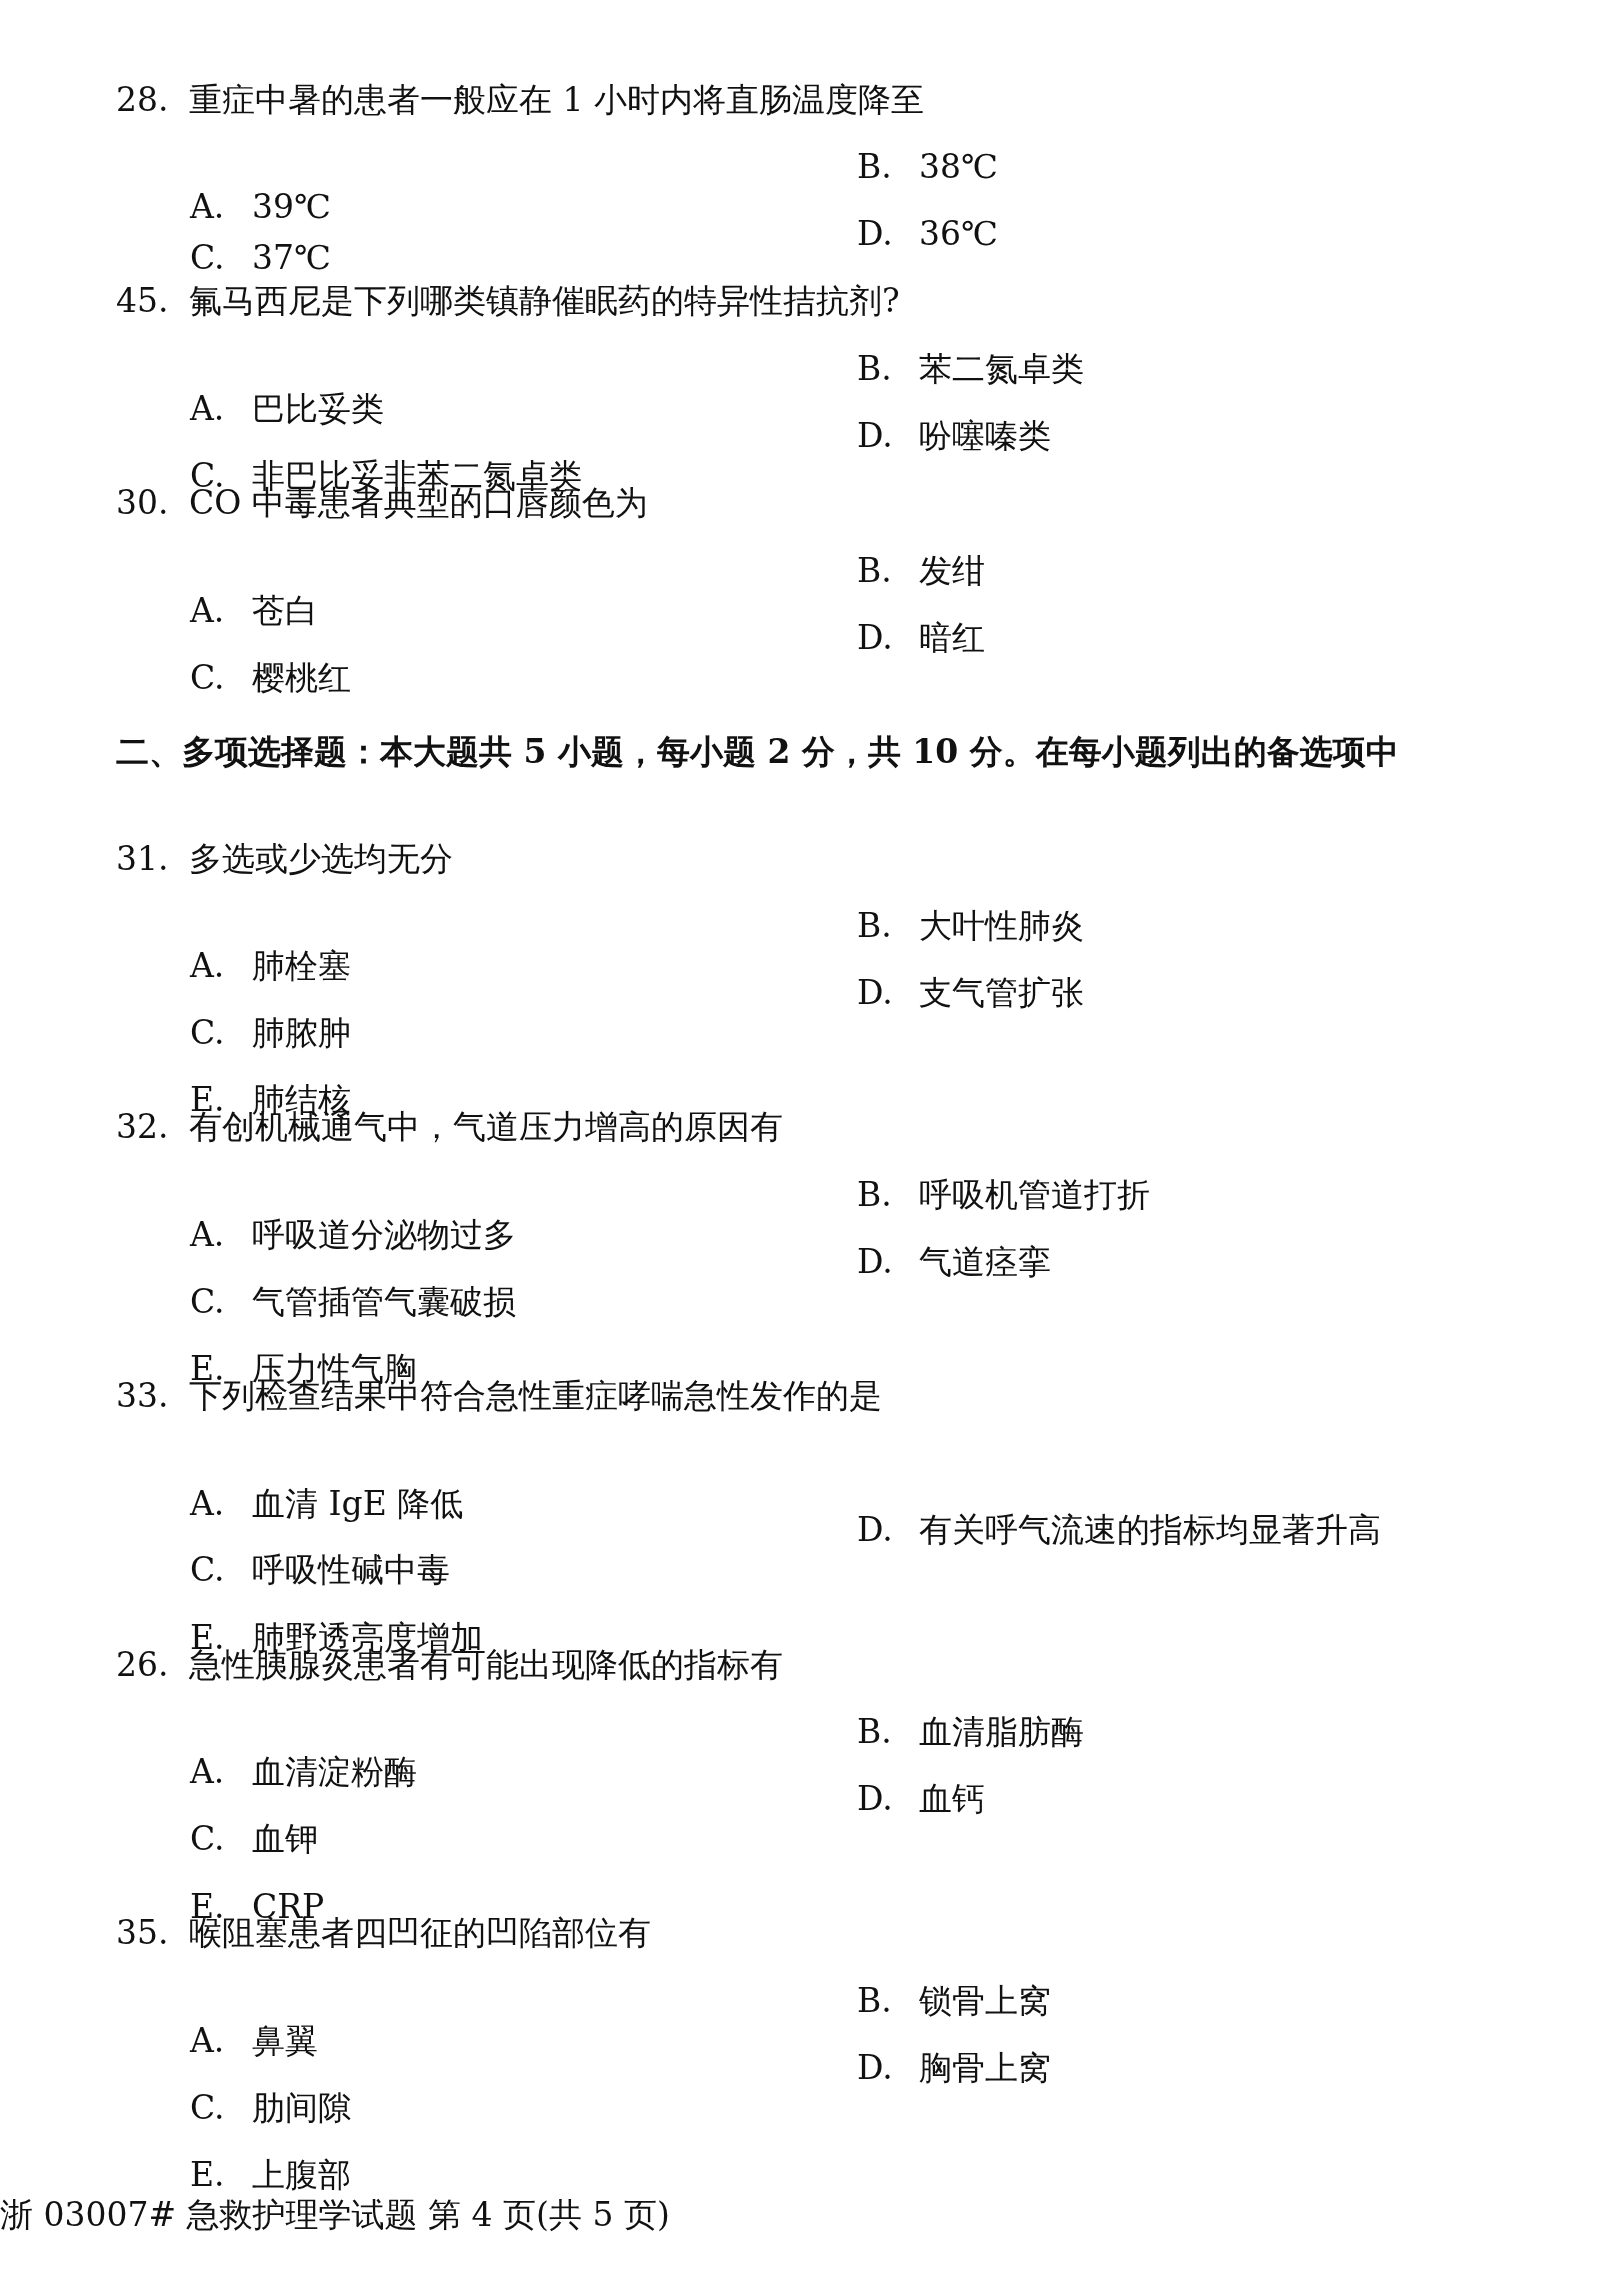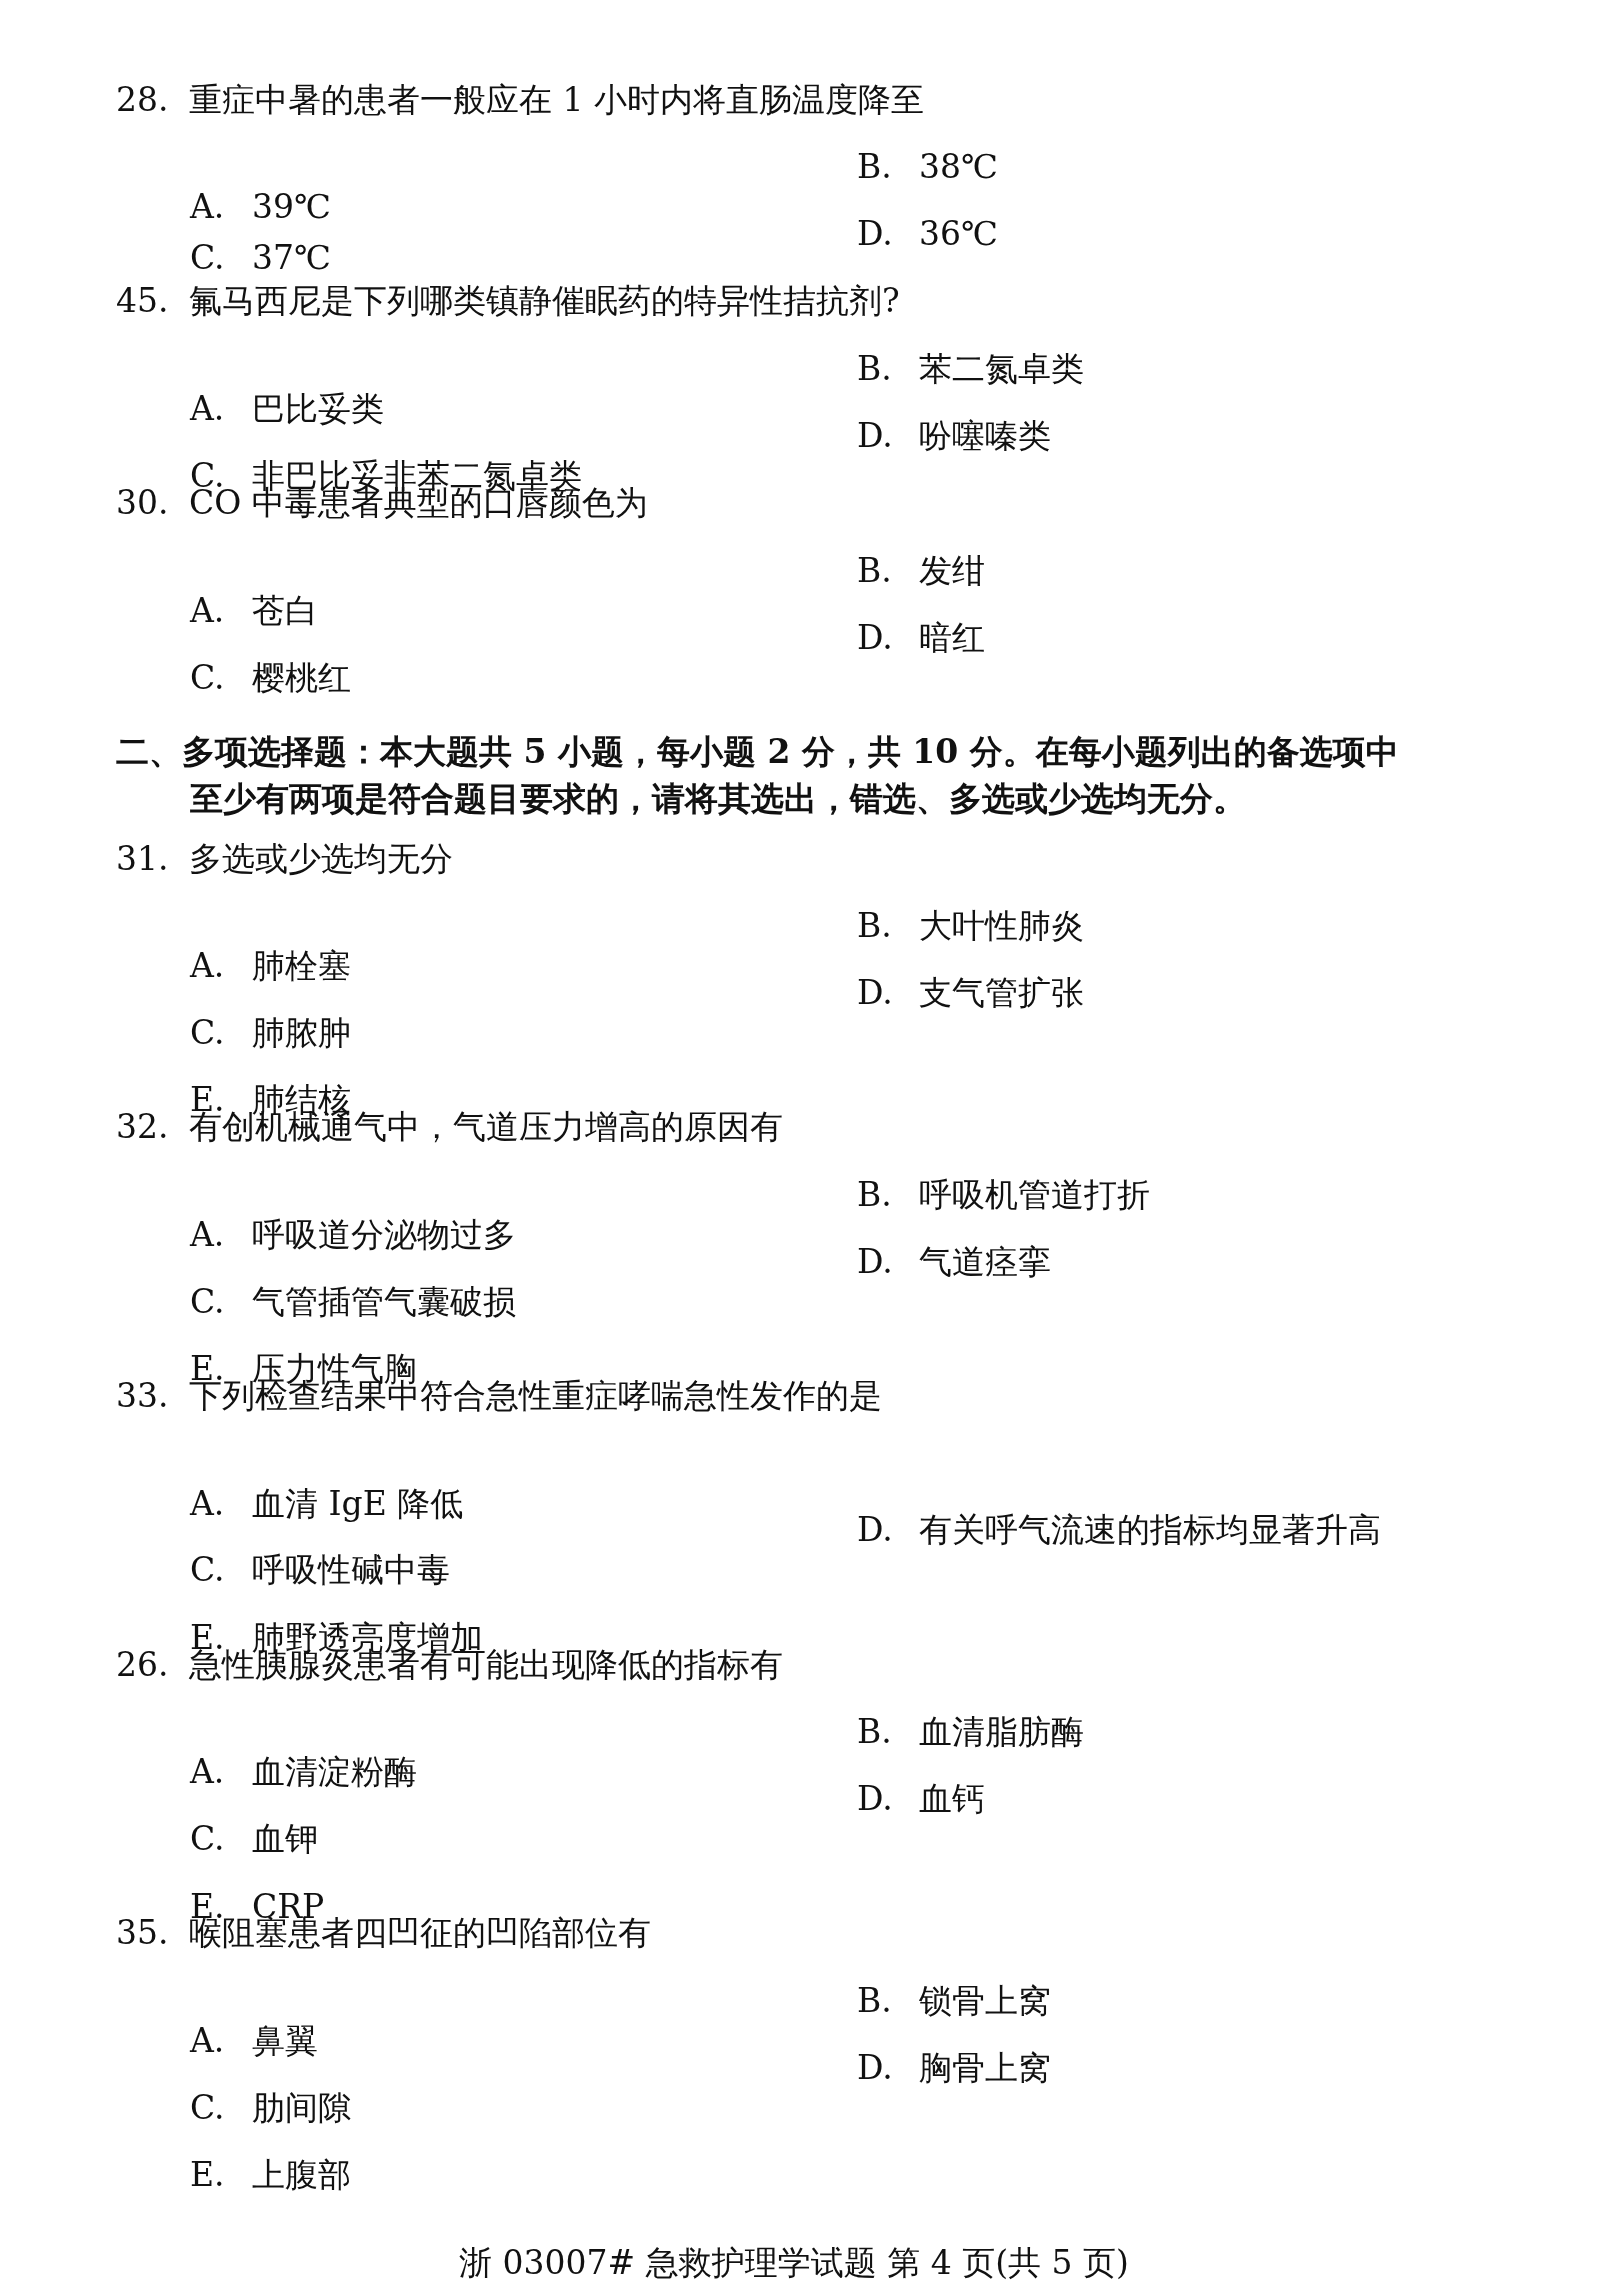--- a/index.html
+++ b/index.html
@@ -9,21 +9,21 @@
     color: #111111;
   }
   .page { position: absolute; left: 0; top: 0; width: 1622px; height: 2295px; }
   .line { position: absolute; font-size: 33px; line-height: 39px; white-space: nowrap; }
   .qnum { left: 116px; }
   .optA { left: 190px; margin-top: 40px; }
   .optB { left: 857px; }
   .opt .letter { display: inline-block; width: 62px; }
   .section { left: 116px; font-weight: bold; font-size: 33px; text-align: right; }
   .section2 { left: 190px; font-weight: bold; font-size: 33px; }
-  .footer { position: absolute; top: 2195px; left: 0; width: 1588px; text-align: center; font-size: 33px; line-height: 39px; margin-top: 48px; }
+  .footer { position: absolute; top: 2195px; left: 0; width: 1588px; text-align: left; font-size: 33px; line-height: 39px; }
 </style>
 </head>
 <body>
 
 <div class="page">
 
   <div class="line qnum" style="top:80px">
     <span>28.</span>
     <span style="position:absolute;left:73px">重症中暑的患者一般应在 1 小时内将直肠温度降至</span>
   </div>
@@ -44,21 +44,20 @@
   <div class="line qnum" style="top:483px">
     <span>30.</span>
     <span style="position:absolute;left:73px">CO 中毒患者典型的口唇颜色为</span>
   </div>
   <div class="line optA opt" style="top:551px"><span class="letter">A.</span><span>苍白</span></div>
   <div class="line optB opt" style="top:551px"><span class="letter">B.</span><span>发绀</span></div>
   <div class="line optA opt" style="top:618px"><span class="letter">C.</span><span>樱桃红</span></div>
   <div class="line optB opt" style="top:618px"><span class="letter">D.</span><span>暗红</span></div>
 
   <div class="line section" style="top:732px">二、多项选择题：本大题共 5 小题，每小题 2 分，共 10 分。在每小题列出的备选项中</div>
-  <div class="line section2" style="top:779px">至少有两项是符合题目要求的，请将其选出，错选、多选或少选均无分。</div>
 
   <div class="line qnum" style="top:839px">
     <span>31.</span>
     <span style="position:absolute;left:73px">多选或少选均无分</span>
   </div>
   <div class="line optA opt" style="top:906px"><span class="letter">A.</span><span>肺栓塞</span></div>
   <div class="line optB opt" style="top:906px"><span class="letter">B.</span><span>大叶性肺炎</span></div>
   <div class="line optA opt" style="top:973px"><span class="letter">C.</span><span>肺脓肿</span></div>
   <div class="line optB opt" style="top:973px"><span class="letter">D.</span><span>支气管扩张</span></div>
   <div class="line optA opt" style="top:1040px"><span class="letter">E.</span><span>肺结核</span></div>

